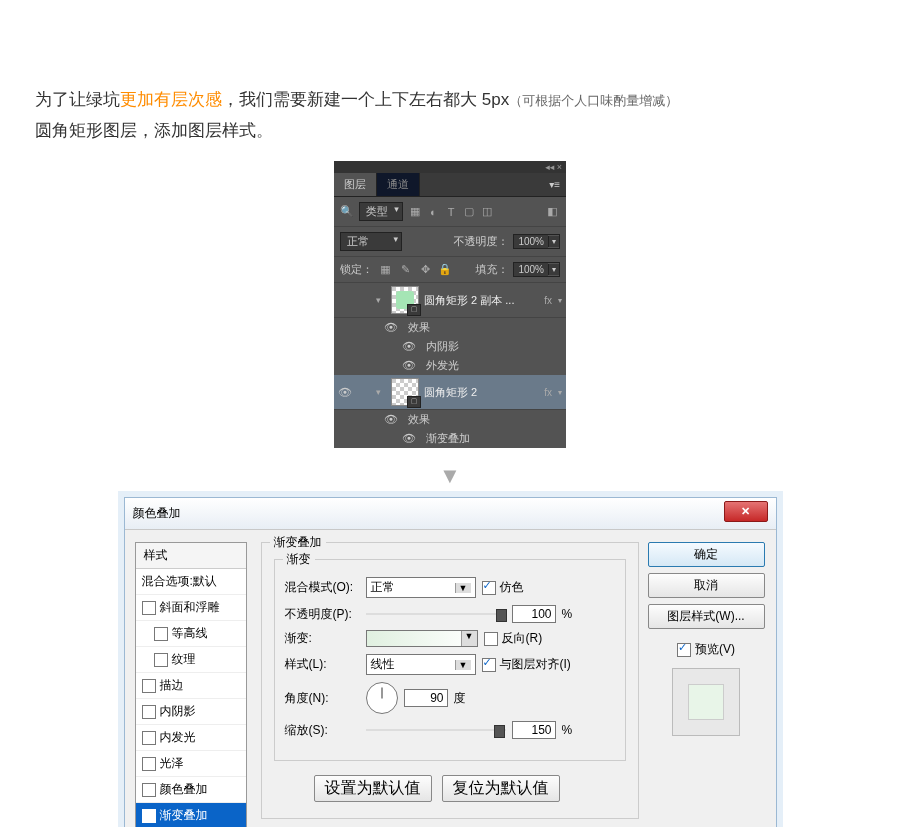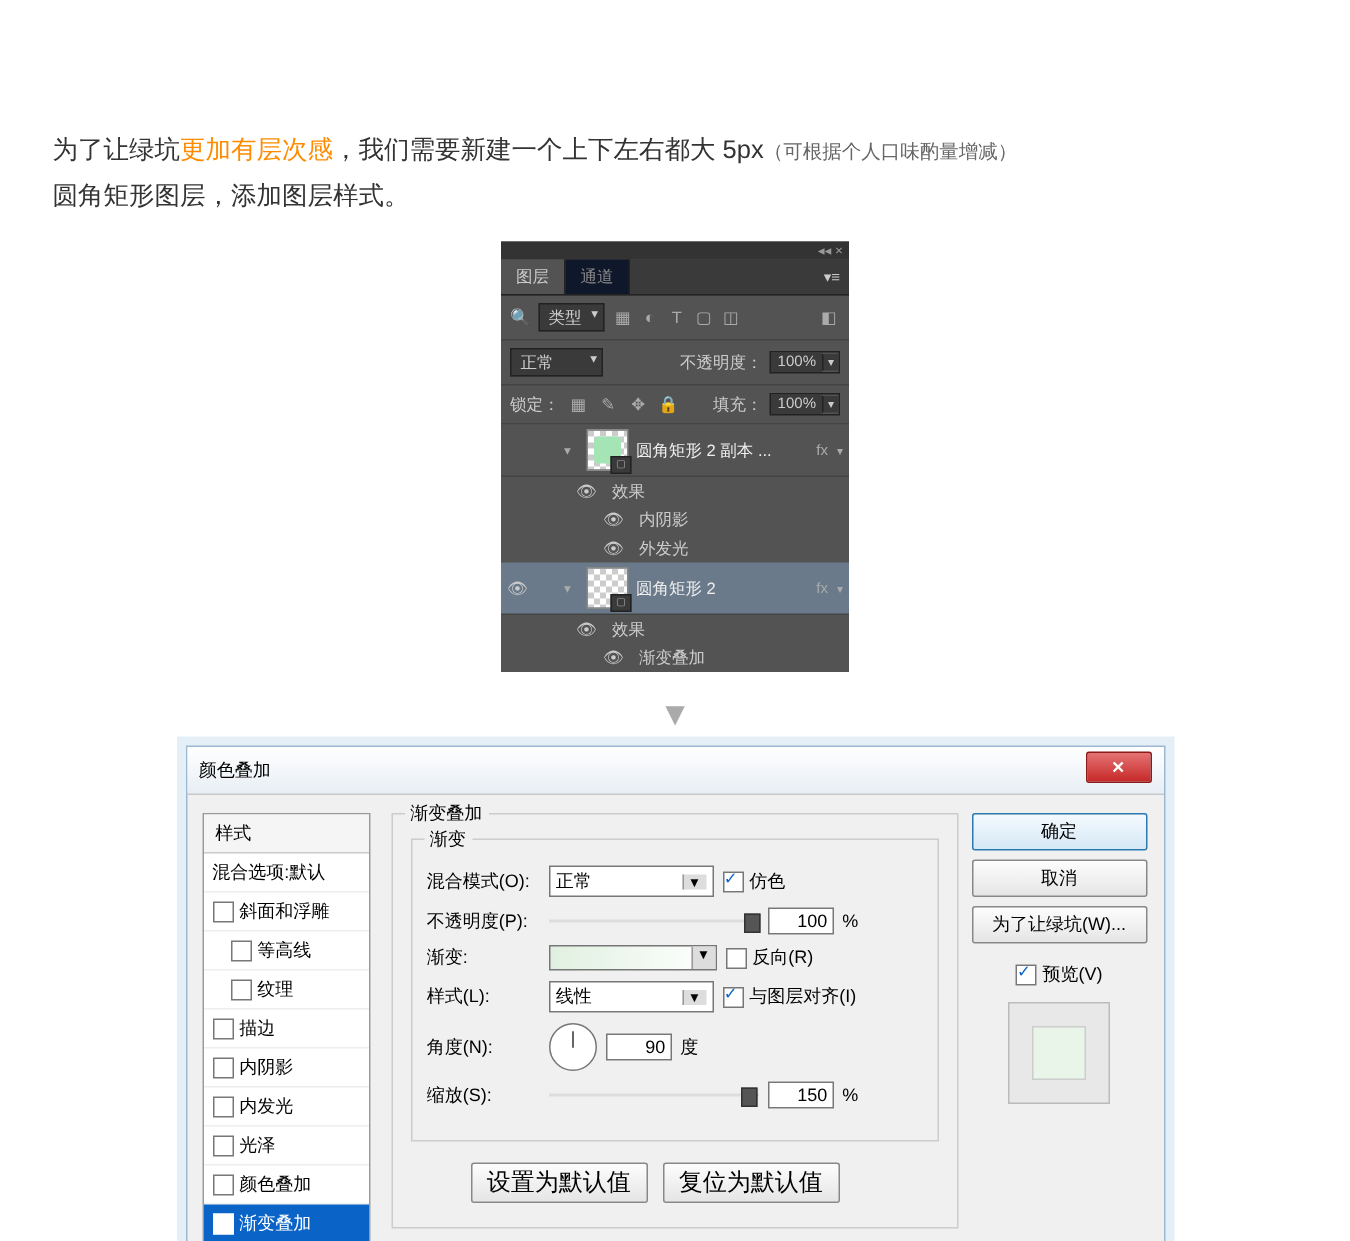--- a/index.html
+++ b/index.html
@@ -301,21 +301,21 @@
         <div class="btn-row">
           <span class="btn">设置为默认值</span>
           <span class="btn">复位为默认值</span>
         </div>
       </div>
     </div>
 
     <div class="right-col">
       <span class="btn-wide">确定</span>
       <span class="btn-wide sec">取消</span>
-      <span class="btn-wide sec">为了让绿坑(W)...</span>
+      <span class="btn-wide sec">图层样式(W)...</span>
       <span class="chk-lbl prev-lbl">
           <span class="chk on"></span>
           <span>预览(V)</span>
         </span>
       <div class="prev-box">
           <div class="prev-inner"></div>
         </div>
     </div>
   </div>
 </div>

